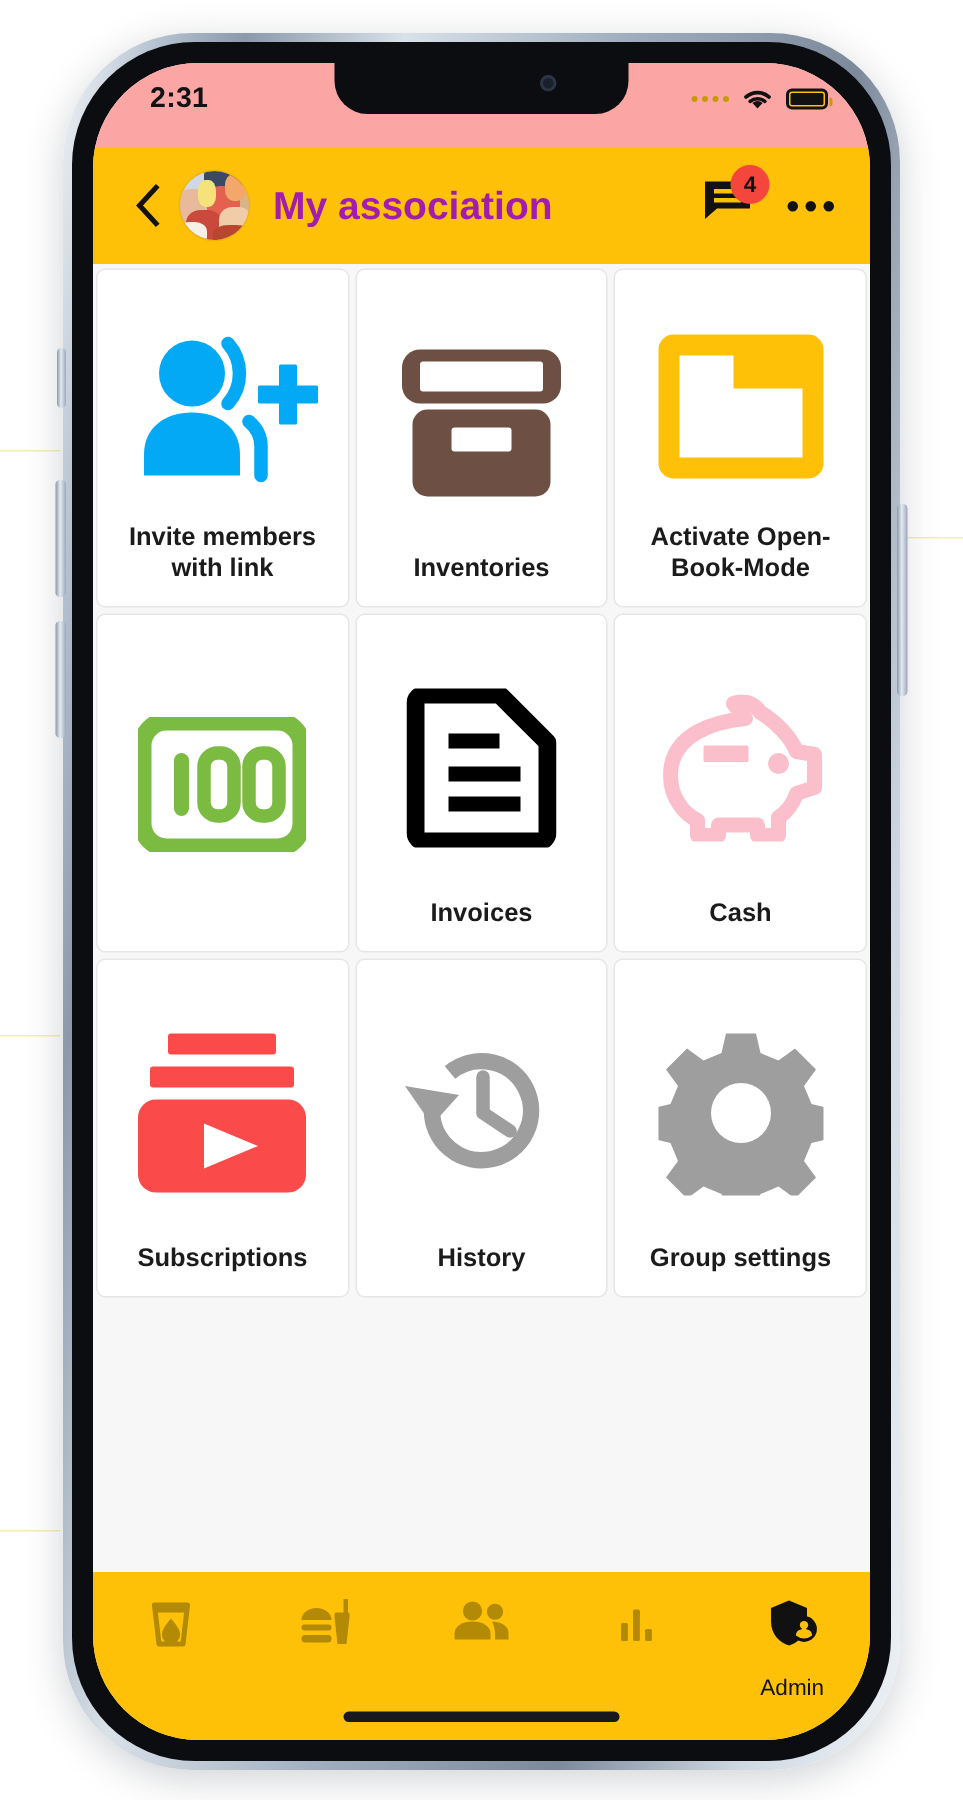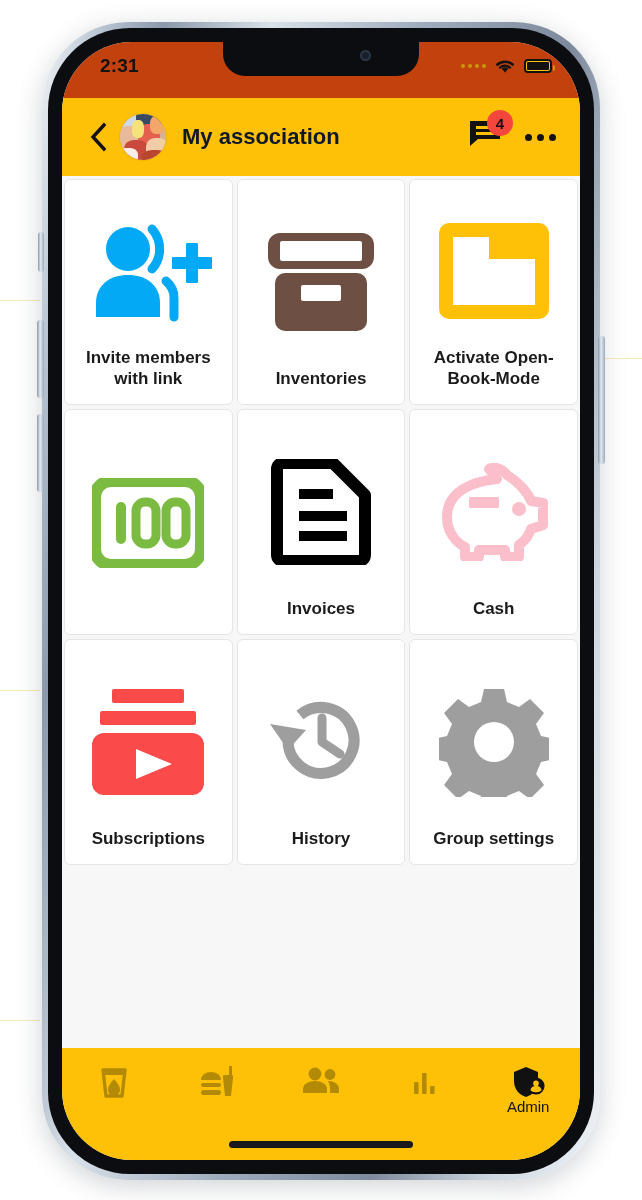--- a/index.html
+++ b/index.html
@@ -56,21 +56,21 @@
   }
   .btn-mute  { left: 38px;  top: 232px; width: 6px;  height: 40px; }
   .btn-volup { left: 37px;  top: 320px; width: 7px;  height: 78px; }
   .btn-voldn { left: 37px;  top: 414px; width: 7px;  height: 78px; }
   .btn-power { right: 37px; top: 336px; width: 7px;  height: 128px; }
 
   
   .statusbar {
     position: absolute; left: 0; top: 0;
     width: 518px; height: 56px;
-    background: #c2410c;
+    background: #fca5a5;
   }
   .notch {
     position: absolute;
     left: 50%; transform: translateX(-50%);
     top: -16px;
     width: 196px; height: 50px;
     background: #0b0d10;
     border-radius: 0 0 22px 22px;
   }
   .notch-cam {
@@ -125,21 +125,21 @@
   .avatar {
     width: 46px; height: 46px; border-radius: 50%;
     margin-left: 8px; flex: 0 0 auto;
     overflow: hidden; position: relative;
     background: #d9b48a;
     box-shadow: 0 0 0 1px rgba(0,0,0,.06);
   }
   .avatar .blob { position: absolute; border-radius: 40%; }
   .title {
     margin-left: 16px;
-    font-size: 22px; font-weight: bold; color: #0f172a;
+    font-size: 26px; font-weight: bold; color: #a21caf;
     white-space: nowrap; flex: 1 1 auto;
   }
   .chat-wrap { position: relative; width: 38px; height: 38px; flex: 0 0 auto; cursor: pointer; }
   .badge {
     position: absolute; right: -7px; top: -8px;
     min-width: 26px; height: 26px; border-radius: 13px;
     background: #F4463C; color: #121212;
     font-size: 15px; font-weight: bold;
     display: flex; align-items: center; justify-content: center;
     box-sizing: border-box; padding: 0 5px;
@@ -192,21 +192,21 @@
   .bottomnav {
     position: absolute; left: 0; bottom: 0;
     width: 518px; height: 112px;
     background: #FFC107;
     display: flex; align-items: flex-start;
     justify-content: space-around;
     padding-top: 18px; box-sizing: border-box;
   }
   .navitem {
     display: flex; flex-direction: column;
-    align-items: center; gap: 0;
+    align-items: center; gap: 19px;
     width: 86px; cursor: pointer;
   }
   .navitem .navlabel {
     font-size: 15px; color: #121212;
   }
   .homebar {
     position: absolute; bottom: 12px; left: 50%;
     transform: translateX(-50%);
     width: 184px; height: 7px; border-radius: 4px;
     background: #17191c;

